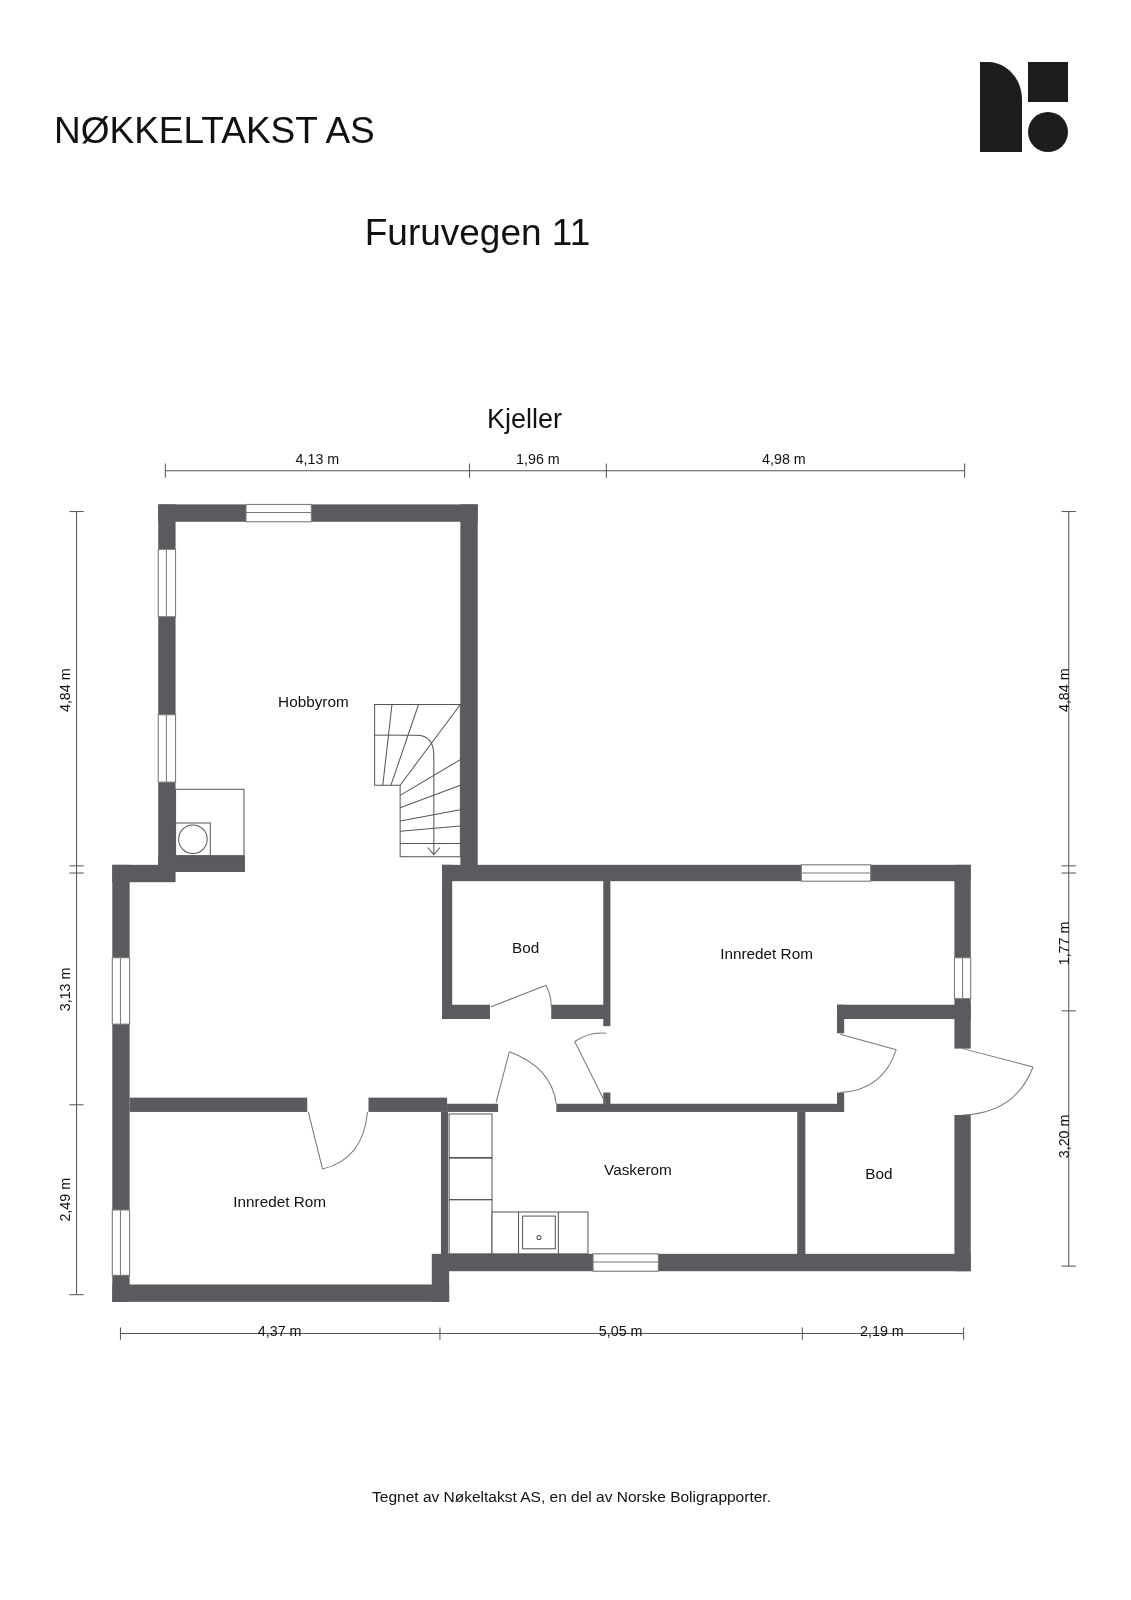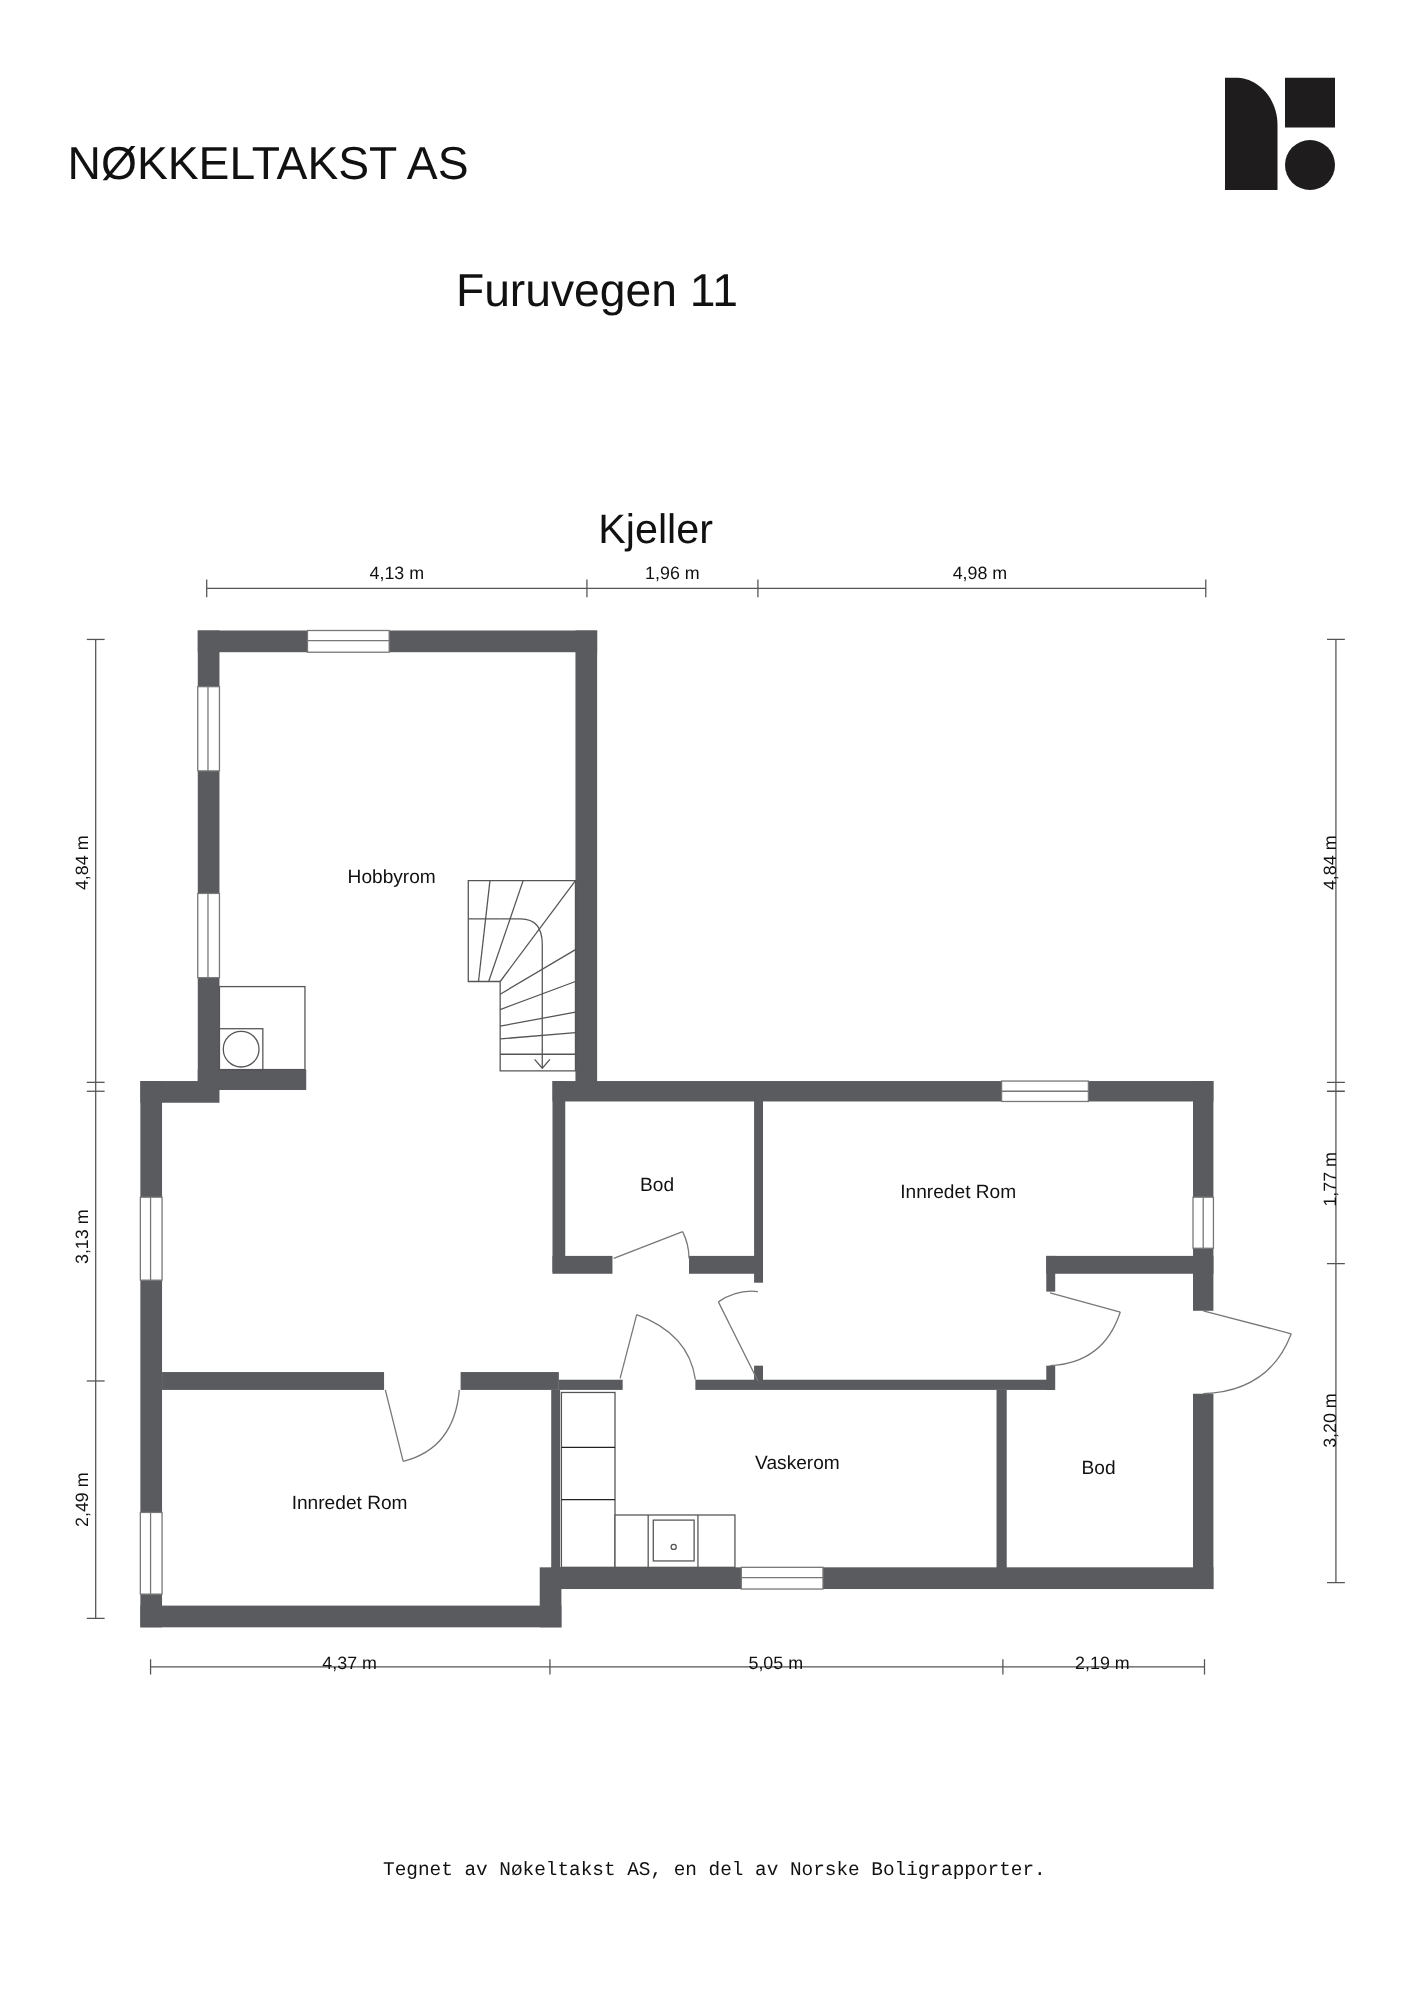--- a/index.html
+++ b/index.html
@@ -1,22 +1,22 @@
 <!DOCTYPE html>
 <html><head>
 <meta charset="utf-8">
 <style>
   html, body { margin: 0; padding: 0; background: #ffffff; }
   body { width: 1131px; height: 1600px; position: relative; overflow: hidden; font-family: "Liberation Sans", sans-serif; }
   .page { position: absolute; left: 0; top: 0; width: 1131px; height: 1600px; }
   svg.plan { position: absolute; left: 0; top: 0; width: 1131px; height: 1600px; }
   .brand { position: absolute; left: 54px; top: 110px; font-size: 37px; color: #111; letter-spacing: 0px; font-family: Liberation Sans, sans-serif; }
   .title { position: absolute; left: 0; width: 949px; top: 212px; text-align: center; font-size: 37px; color: #111; padding-left: 6px; box-sizing: border-box; }
-  .floor { position: absolute; left: 0; width: 1045px; top: 404px; text-align: center; font-size: 33px; color: #111; padding-left: 4px; box-sizing: border-box; }
-  .footer { position: absolute; left: 0; width: 1131px; top: 1491px; text-align: center; font-size: 15.5px; line-height: 11px; color: #111; padding-left: 12px; box-sizing: border-box; font-family: Liberation Mono, monospace; }
+  .floor { position: absolute; left: 0; width: 1045px; top: 404px; text-align: center; font-size: 27px; color: #111; padding-left: 4px; box-sizing: border-box; }
+  .footer { position: absolute; left: 0; width: 1131px; top: 1491px; text-align: center; font-size: 15.5px; line-height: 11px; color: #111; padding-left: 12px; box-sizing: border-box; }
   .footer div { height: 11px; }
   .logo { position: absolute; left: 980px; top: 62px; width: 90px; height: 90px; }
 </style>
 </head>
 <body>
 
 <div class="page">
 
   <div class="brand">NØKKELTAKST AS</div>
 

